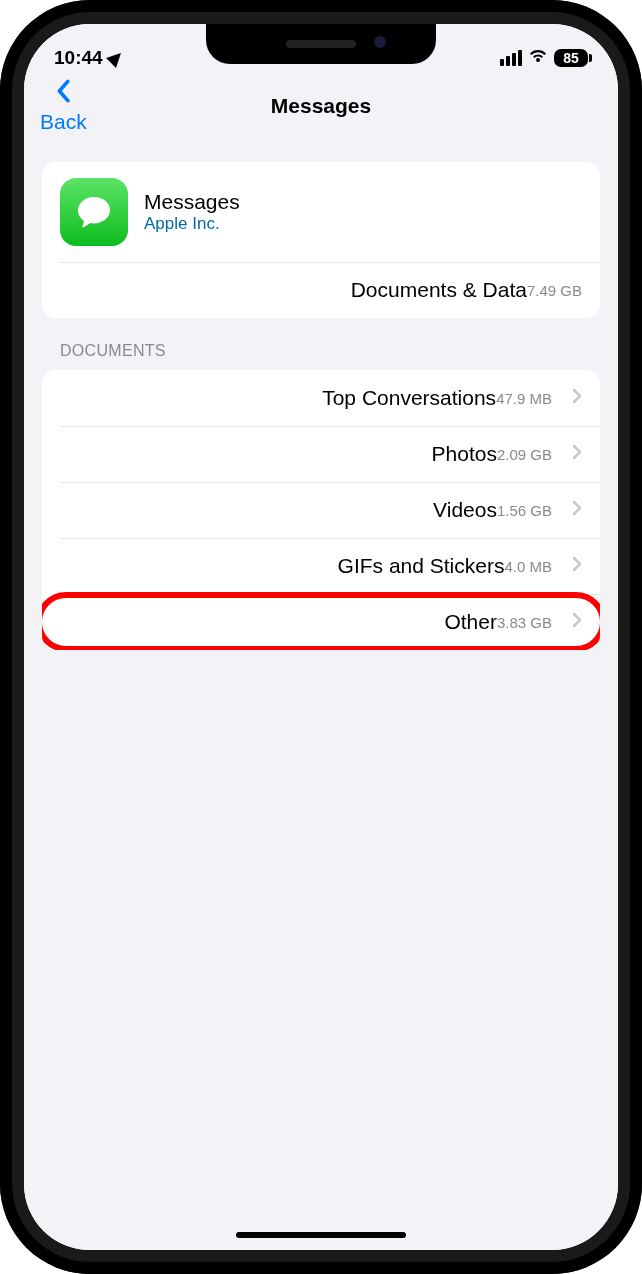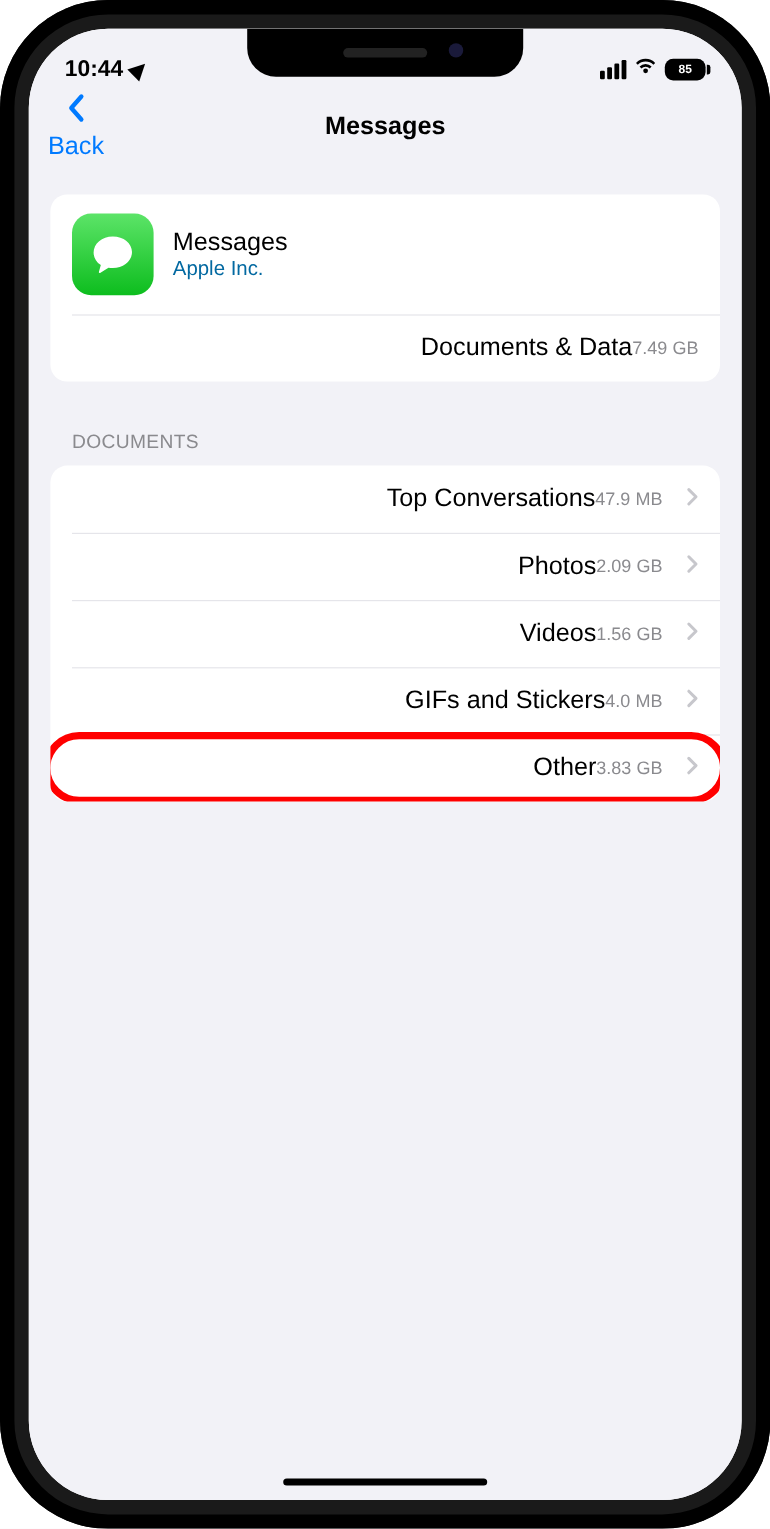--- a/index.html
+++ b/index.html
@@ -105,21 +105,21 @@
     .signal-bars span:nth-child(3){height:13px}
     .signal-bars span:nth-child(4){height:16px}
     .wifi-icon svg { width: 20px; height: 16px; }
     .battery-box {
       display: flex;
       align-items: center;
       background: #000;
       color: #fff;
       border-radius: 7px;
       padding: 1px 3px;
-      font-size: 10px;
+      font-size: 14px;
       font-weight: 700;
       width: 34px;
       height: 18px;
       justify-content: center;
       position: relative;
     }
     .battery-box::after {
       content: "";
       position: absolute;
       right: -4px;
@@ -309,21 +309,21 @@
             <span class="app-name">Messages</span>
             <span class="app-vendor">Apple Inc.</span>
           </div>
         </div>
         <div class="row bordered">
           <span class="row-label">Documents &amp; Data</span>
           <span class="row-value">7.49 GB</span>
         </div>
       </div>
 
-      <div class="section-header section second" style="background:transparent;border-radius:0;margin-top:42px;overflow:visible;">
+      <div class="section-header section second" style="background:transparent;border-radius:0;margin-top:24px;overflow:visible;">
         <span>DOCUMENTS</span>
       </div>
 
       <div class="section" style="margin-top:0;">
         <div class="row">
           <span class="row-label">Top Conversations</span>
           <div class="row-right">
             <span class="row-value">47.9 MB</span>
             <span class="chevron"><svg viewBox="0 0 10 16">
                   <path d="M2 2l6 6-6 6" stroke="#c7c7cc" stroke-width="2.5" fill="none" stroke-linecap="round" stroke-linejoin="round"></path>

